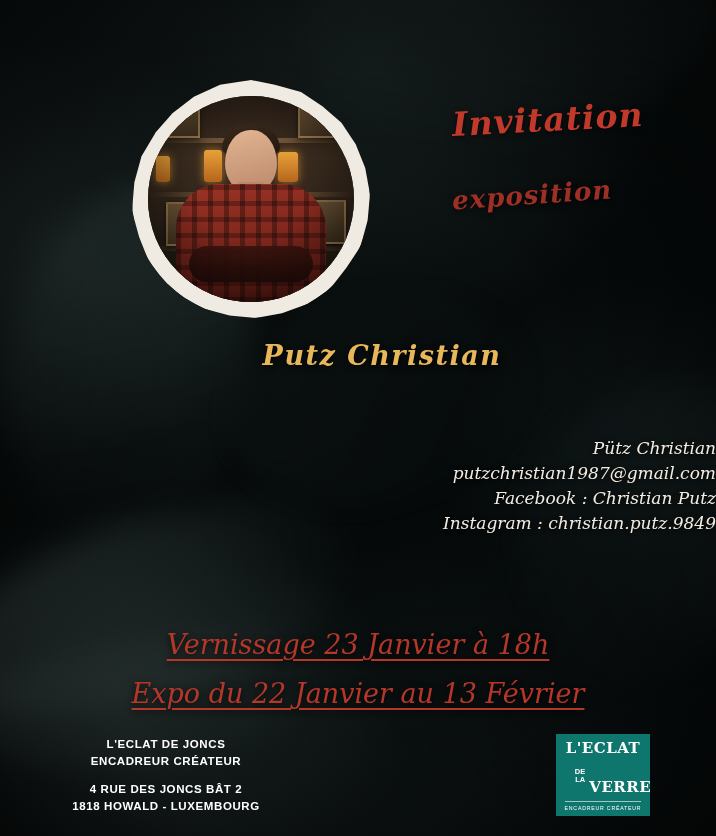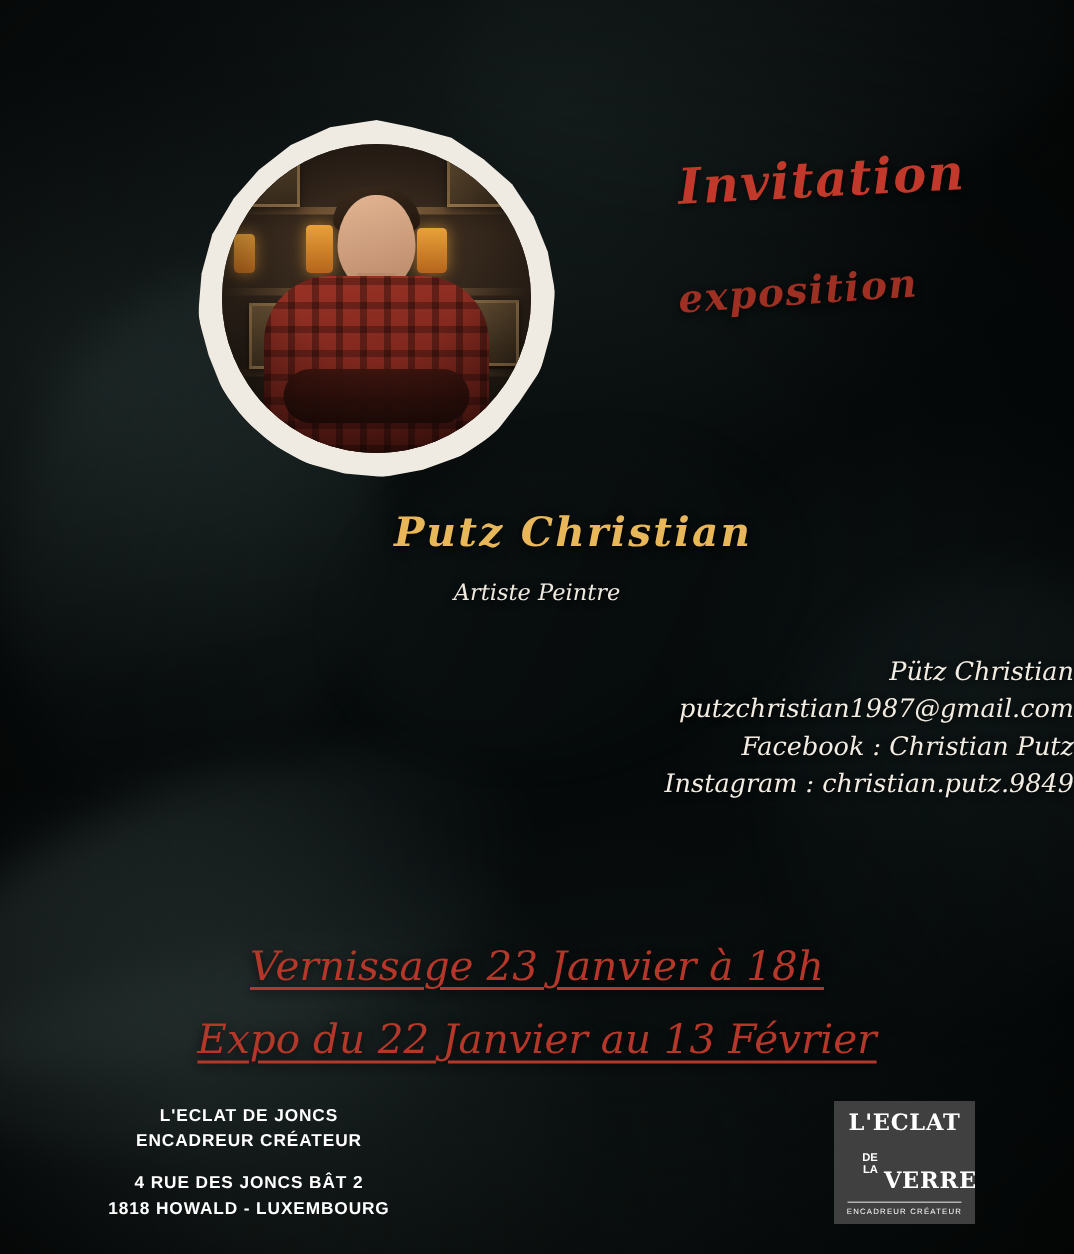--- a/index.html
+++ b/index.html
@@ -262,21 +262,21 @@
     line-height: 17px;
   }
   .footer-gap { height: 11px; }
 
   .logo {
     position: absolute;
     left: 556px;
     top: 734px;
     width: 94px;
     height: 82px;
-    background: #404040;
+    background: #0f766e;
     display: flex;
     flex-direction: column;
     align-items: center;
     justify-content: center;
     color: #ffffff;
   }
   .logo-l1 {
     font-family: "DejaVu Serif", serif;
     font-size: 15px;
     font-weight: 700;
@@ -349,21 +349,20 @@
         <div class="person-arms"></div>
         <div class="photo-shade"></div>
       </div>
     </div>
   </div>
 
   <div class="invitation">Invitation</div>
   <div class="exposition">exposition</div>
 
   <div class="artist-name">Putz Christian</div>
-  <div class="artist-role">Artiste Peintre</div>
 
   <div class="contact">
     <div>Pütz Christian</div>
     <div>putzchristian1987@gmail.com</div>
     <div>Facebook : Christian Putz</div>
     <div>Instagram : christian.putz.9849</div>
   </div>
 
   <div class="dates">
     <div class="date-line">Vernissage 23 Janvier à 18h</div>

